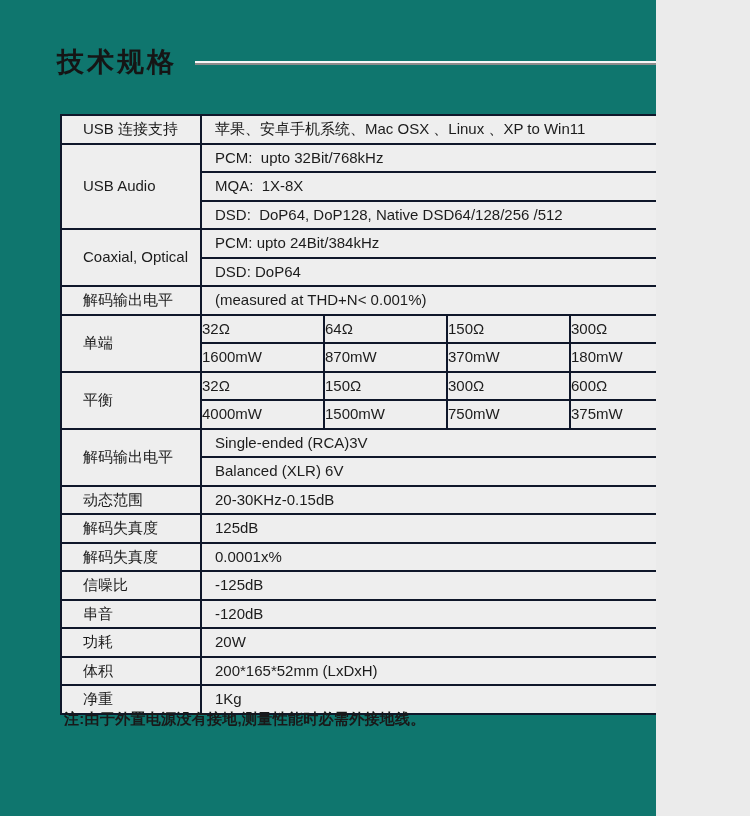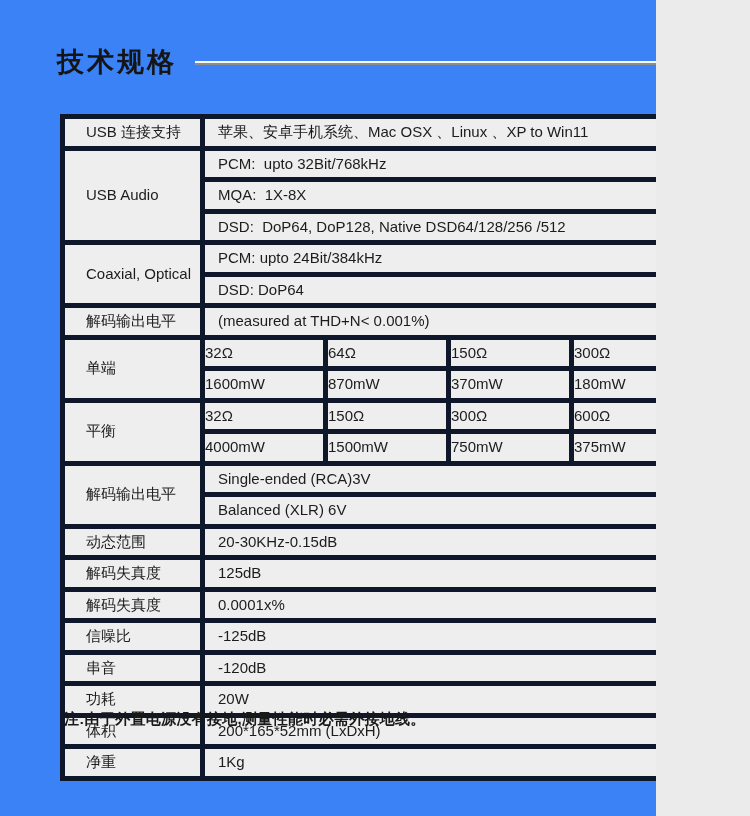--- a/index.html
+++ b/index.html
@@ -5,21 +5,21 @@
   html, body {
     margin: 0;
     padding: 0;
     background: #ebebeb;
     font-family: "Liberation Sans", "DejaVu Sans", sans-serif;
   }
   .page {
     position: relative;
     width: 656px;
     height: 816px;
-    background: #3b82f6;
+    background: #0f766e;
     overflow: hidden;
   }
   
   .title-row {
     position: absolute;
     left: 57px;
     top: 46px;
     width: 635px;
     display: flex;
     align-items: center;
@@ -44,21 +44,21 @@
   
   table.spec-table {
     position: absolute;
     left: 60px;
     top: 114px;
     width: 631px;
     border-collapse: collapse;
     table-layout: fixed;
   }
   .spec-table td {
-    border: 5px solid #0f172a;
+    border: 2px solid #0f172a;
     height: 26.5px;
     font-size: 15px;
     color: #1c1c1c;
     line-height: 1.1;
     padding: 0 4px 0 13px;
     background: #eeeeee;
     white-space: pre;
     overflow: hidden;
     vertical-align: middle;
   }

